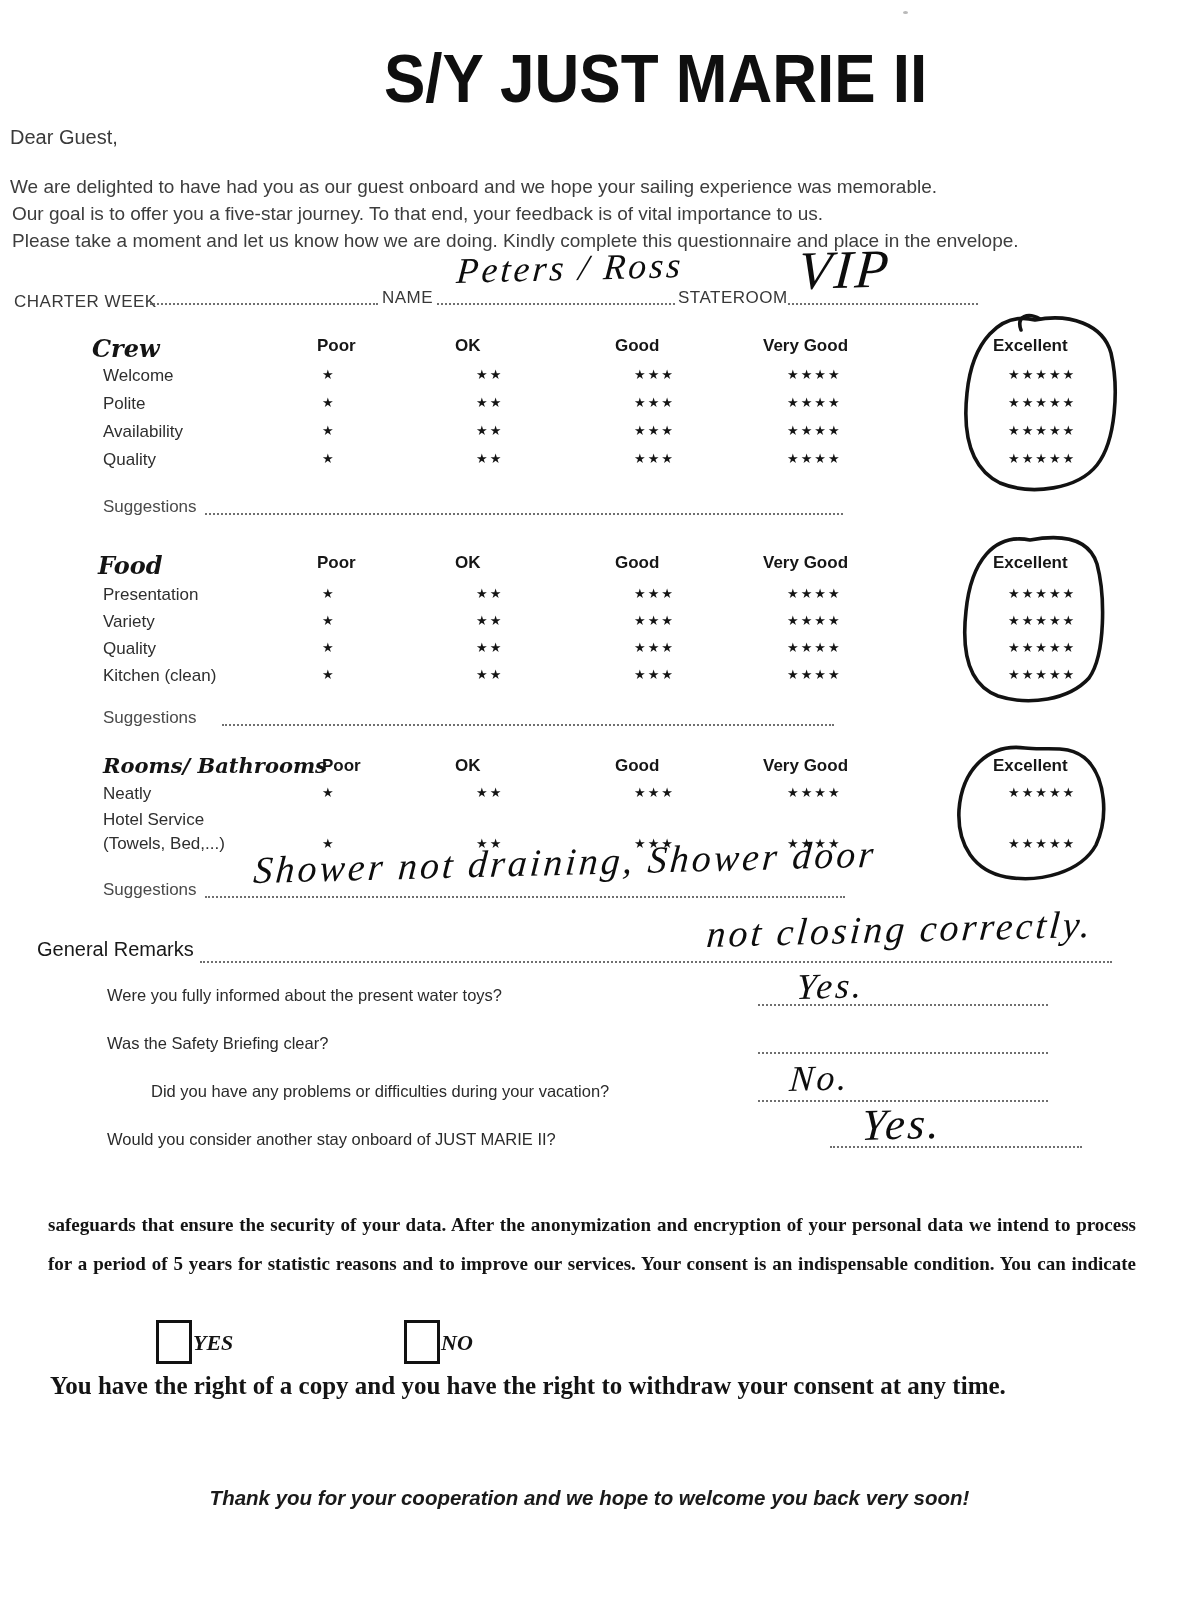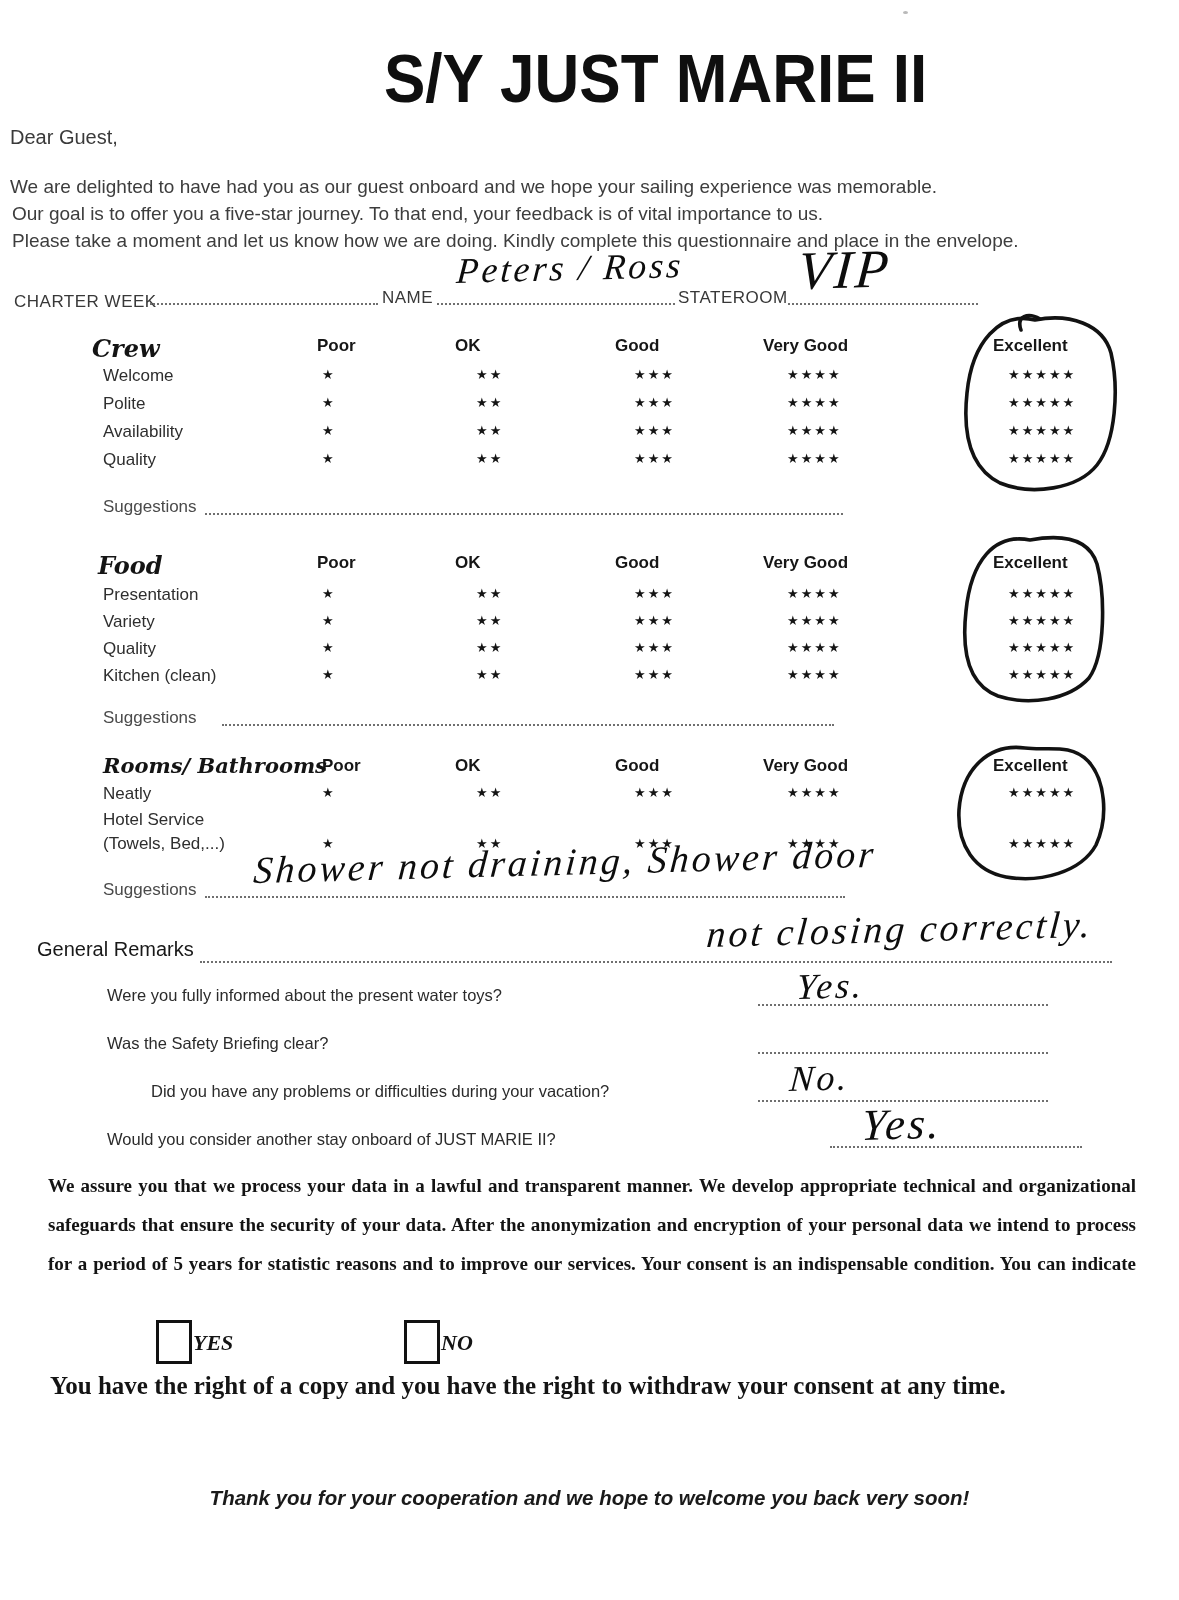--- a/index.html
+++ b/index.html
@@ -171,21 +171,20 @@
   <div class="abs dots" style="left:758px;top:1036px;width:290px;"></div>
 
   <div class="abs question" style="left:107px;top:1082px;margin-left:44px;">Did you have any problems or difficulties during your vacation?</div>
   <div class="abs dots" style="left:758px;top:1084px;width:290px;"></div>
   <div class="abs hw" style="left:788px;top:1058px;font-size:36px;">No.</div>
 
   <div class="abs question" style="left:107px;top:1130px;">Would you consider another stay onboard of JUST MARIE II?</div>
   <div class="abs dots" style="left:830px;top:1130px;width:252px;"></div>
   <div class="abs hw" style="left:860px;top:1100px;font-size:44px;">Yes.</div>
 
-  <div class="abs privacy pj" style="left:48px;top:1175px;">We assure you that we process your data in a lawful and transparent manner. We develop appropriate technical and organizational</div>
   <div class="abs privacy pj" style="left:48px;top:1214px;">safeguards that ensure the security of your data. After the anonymization and encryption of your personal data we intend to process them</div>
   <div class="abs privacy pj" style="left:48px;top:1253px;">for a period of 5 years for statistic reasons and to improve our services. Your consent is an indispensable condition. You can indicate</div>
 
   <div class="abs cb" style="left:156px;top:1320px;"></div>
   <div class="abs cb-label" style="left:193px;top:1330px;">YES</div>
   <div class="abs cb" style="left:404px;top:1320px;"></div>
   <div class="abs cb-label" style="left:441px;top:1330px;">NO</div>
 
   <div class="abs privacy" style="left:50px;top:1372px;font-size:25px;">You have the right of a copy and you have the right to withdraw your consent at any time.</div>
 

